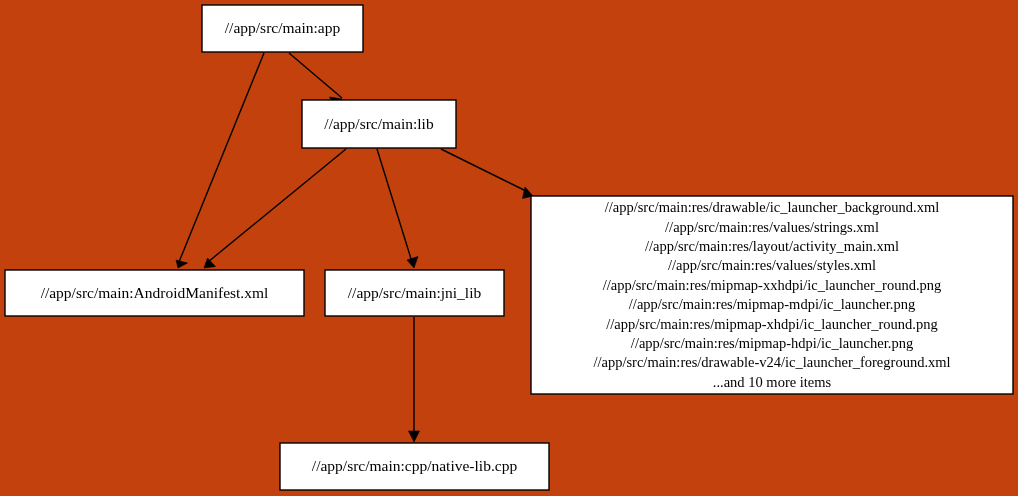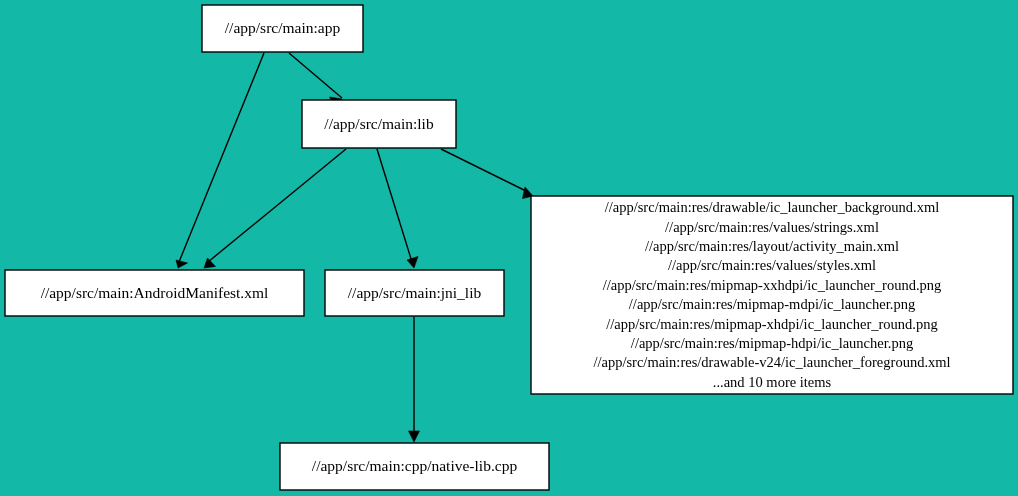--- a/index.html
+++ b/index.html
@@ -4,21 +4,21 @@
 <style>
   html, body {
     margin: 0;
     padding: 0;
     background: #ffffff;
   }
   #canvas {
     position: relative;
     width: 1018px;
     height: 496px;
-    background: #14b8a6;
+    background: #c2410c;
     overflow: hidden;
   }
   svg#graph {
     display: block;
     width: 1018px;
     height: 496px;
     font-family: "Liberation Serif", "DejaVu Serif", serif;
   }
   .node-box {
     fill: #ffffff;

